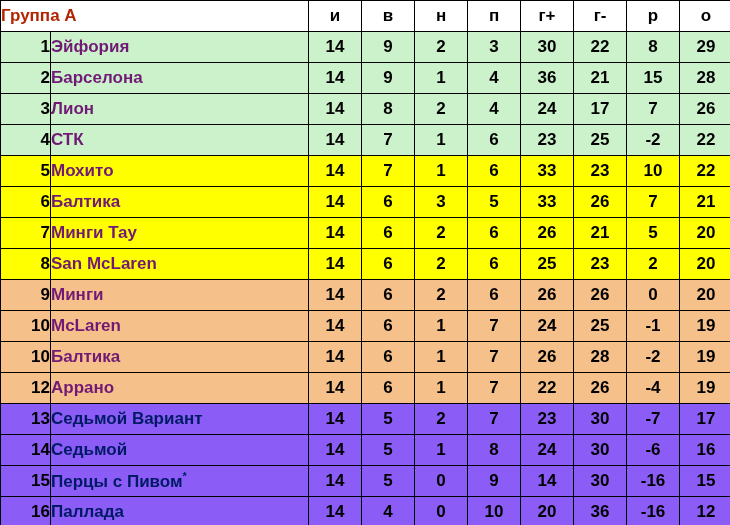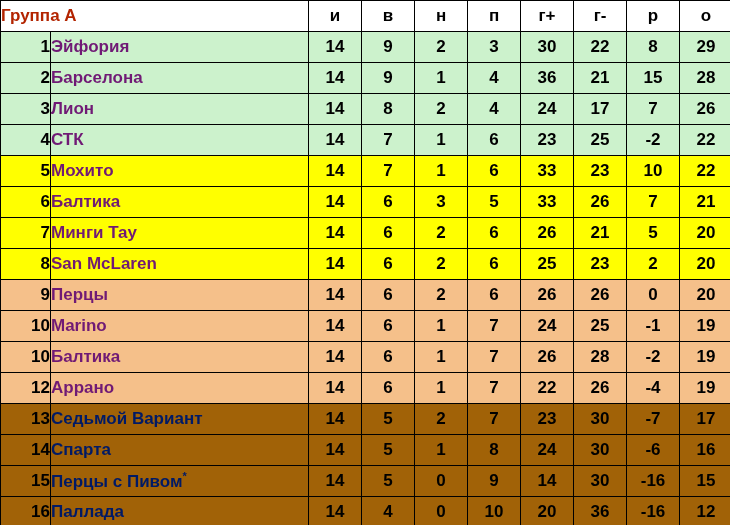--- a/index.html
+++ b/index.html
@@ -62,21 +62,21 @@
     color: #701a75;
   }
   td.num {
     text-align: center;
     color: #000000;
   }
   
   tr.zone-a td { background: #ccf2cc; }
   tr.zone-b td { background: #ffff00; }
   tr.zone-c td { background: #f5c08a; }
-  tr.zone-d td { background: #a16207; margin-top: 32px; }
+  tr.zone-d td { background: #8b5cf6; margin-top: 32px; }
   tr.zone-d td.team { color: #001a66; }
   .sup { font-size: 11px; vertical-align: super; }
 </style>
 </head>
 <body>
 
 <table class="standings">
   <colgroup>
     <col class="c-rank">
       <col class="c-team">
@@ -194,33 +194,33 @@
         <td class="num">6</td>
         <td class="num">2</td>
         <td class="num">6</td>
         <td class="num">25</td>
         <td class="num">23</td>
         <td class="num">2</td>
         <td class="num">20</td>
       </tr>
       <tr class="zone-c">
         <td class="rank">9</td>
-        <td class="team">Перцы</td>
+        <td class="team">Минги</td>
         <td class="num">14</td>
         <td class="num">6</td>
         <td class="num">2</td>
         <td class="num">6</td>
         <td class="num">26</td>
         <td class="num">26</td>
         <td class="num">0</td>
         <td class="num">20</td>
       </tr>
       <tr class="zone-c">
         <td class="rank">10</td>
-        <td class="team">Marino</td>
+        <td class="team">McLaren</td>
         <td class="num">14</td>
         <td class="num">6</td>
         <td class="num">1</td>
         <td class="num">7</td>
         <td class="num">24</td>
         <td class="num">25</td>
         <td class="num">-1</td>
         <td class="num">19</td>
       </tr>
       <tr class="zone-c">
@@ -254,21 +254,21 @@
         <td class="num">5</td>
         <td class="num">2</td>
         <td class="num">7</td>
         <td class="num">23</td>
         <td class="num">30</td>
         <td class="num">-7</td>
         <td class="num">17</td>
       </tr>
       <tr class="zone-d">
         <td class="rank">14</td>
-        <td class="team">Спарта</td>
+        <td class="team">Седьмой</td>
         <td class="num">14</td>
         <td class="num">5</td>
         <td class="num">1</td>
         <td class="num">8</td>
         <td class="num">24</td>
         <td class="num">30</td>
         <td class="num">-6</td>
         <td class="num">16</td>
       </tr>
       <tr class="zone-d">

